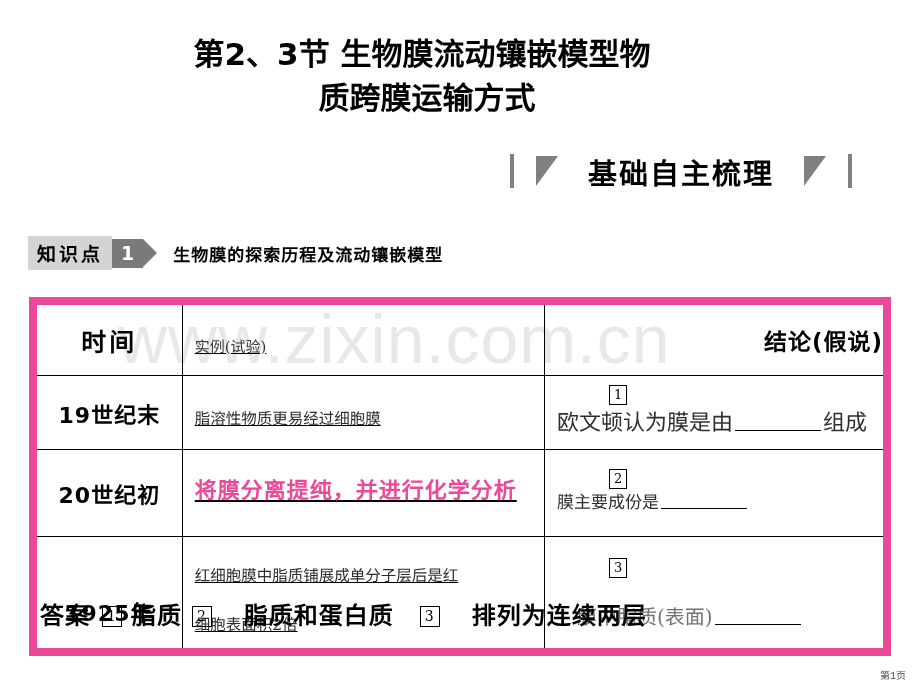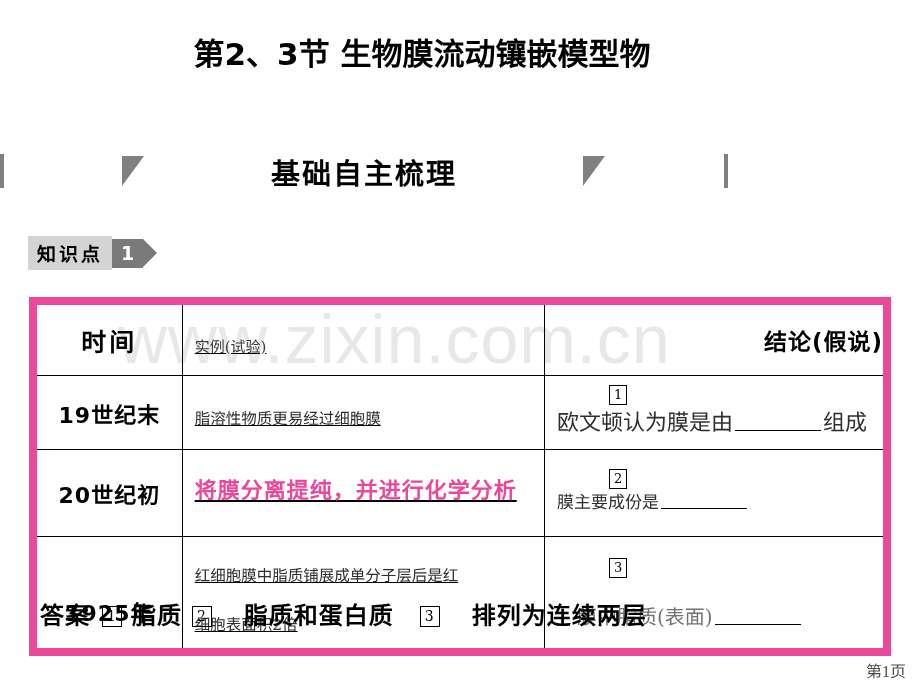--- a/index.html
+++ b/index.html
@@ -20,22 +20,22 @@
     font-weight:bold;
     font-size:31px;
     line-height:44px;
     letter-spacing:0px;
   }
   .title-line1{display:block;padding-left:20px;}
   .title-line2{display:block;padding-left:30px;}
 
   
   .section-banner{
-    position:absolute;left:0;top:150px;width:728px;
-    display:flex;align-items:center;justify-content:space-between;
+    position:absolute;left:0;top:150px;width:852px;
+    display:flex;align-items:center;justify-content:flex-end;
     gap:22px;
   }
   .bar{width:4px;height:34px;background:#808080;display:inline-block;}
   .tri-left{
     width:0;height:0;
     border-left:22px solid #808080;
     border-bottom:30px solid transparent;
     display:inline-block;
     margin-right:4px;
   }
@@ -178,46 +178,48 @@
     font-size:14px;font-weight:normal;line-height:1;
     padding:2px 4px 3px 4px;
     margin:0 10px 0 6px;
     position:relative;top:-3px;
   }
   .ans-gap-lg{margin-left:22px;}
 
   
   .page-num{
     position:absolute;right:14px;bottom:8px;
-    font-size:16px;color:#4a4a4a;
+    font-size:10px;color:#4a4a4a;
     z-index:7;
-    font-family:Liberation Serif, serif;
+    font-family:Liberation Mono, monospace;
   }
 </style>
 </head>
 <body>
 
 <div class="slide">
 
   <div class="title-block">
     <span class="title-line1">第2、3节  生物膜流动镶嵌模型物</span>
+    <span class="title-line2">质跨膜运输方式</span>
   </div>
 
   <div class="section-banner">
     <span class="bar"></span>
     <span class="tri-left"></span>
     <span class="section-text">基础自主梳理</span>
     <span class="tri-right"></span>
     <span class="bar"></span>
   </div>
 
   <div class="kp-row">
     <span class="kp-label">知识点</span>
     <span class="kp-num">1</span>
     <span class="kp-arrow"></span>
+    <span class="kp-title">生物膜的探索历程及流动镶嵌模型</span>
   </div>
 
   <div class="watermark">www.zixin.com.cn</div>
 
   <table class="tbl">
     <tbody>
       <tr>
         <td class="c1" style="height:70px;">
           <div class="hdr-time">时间</div>
         </td>

